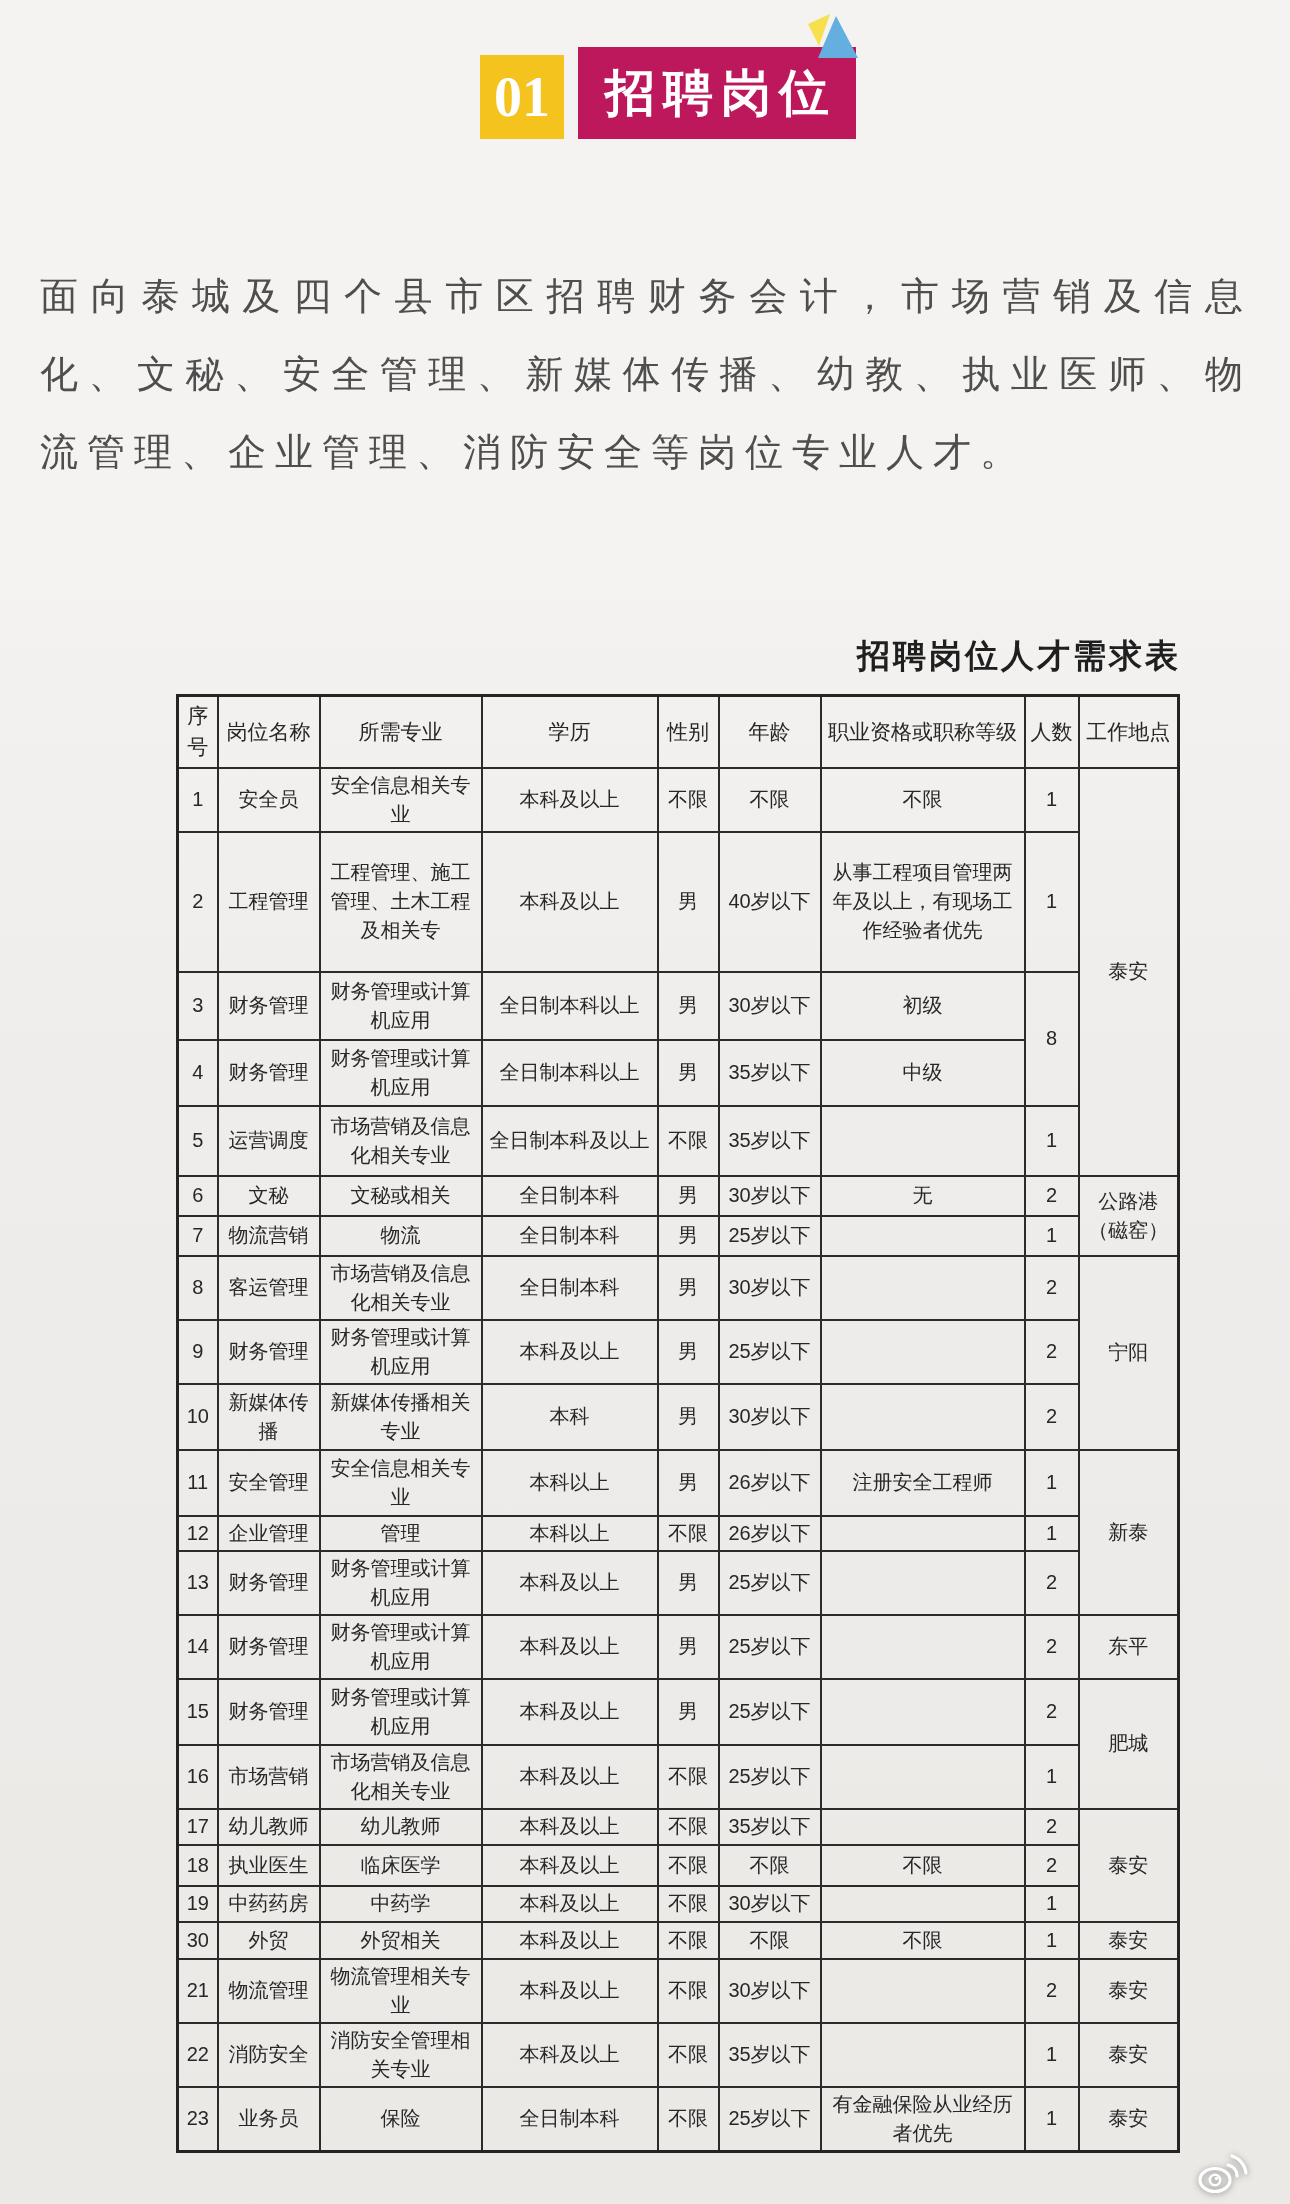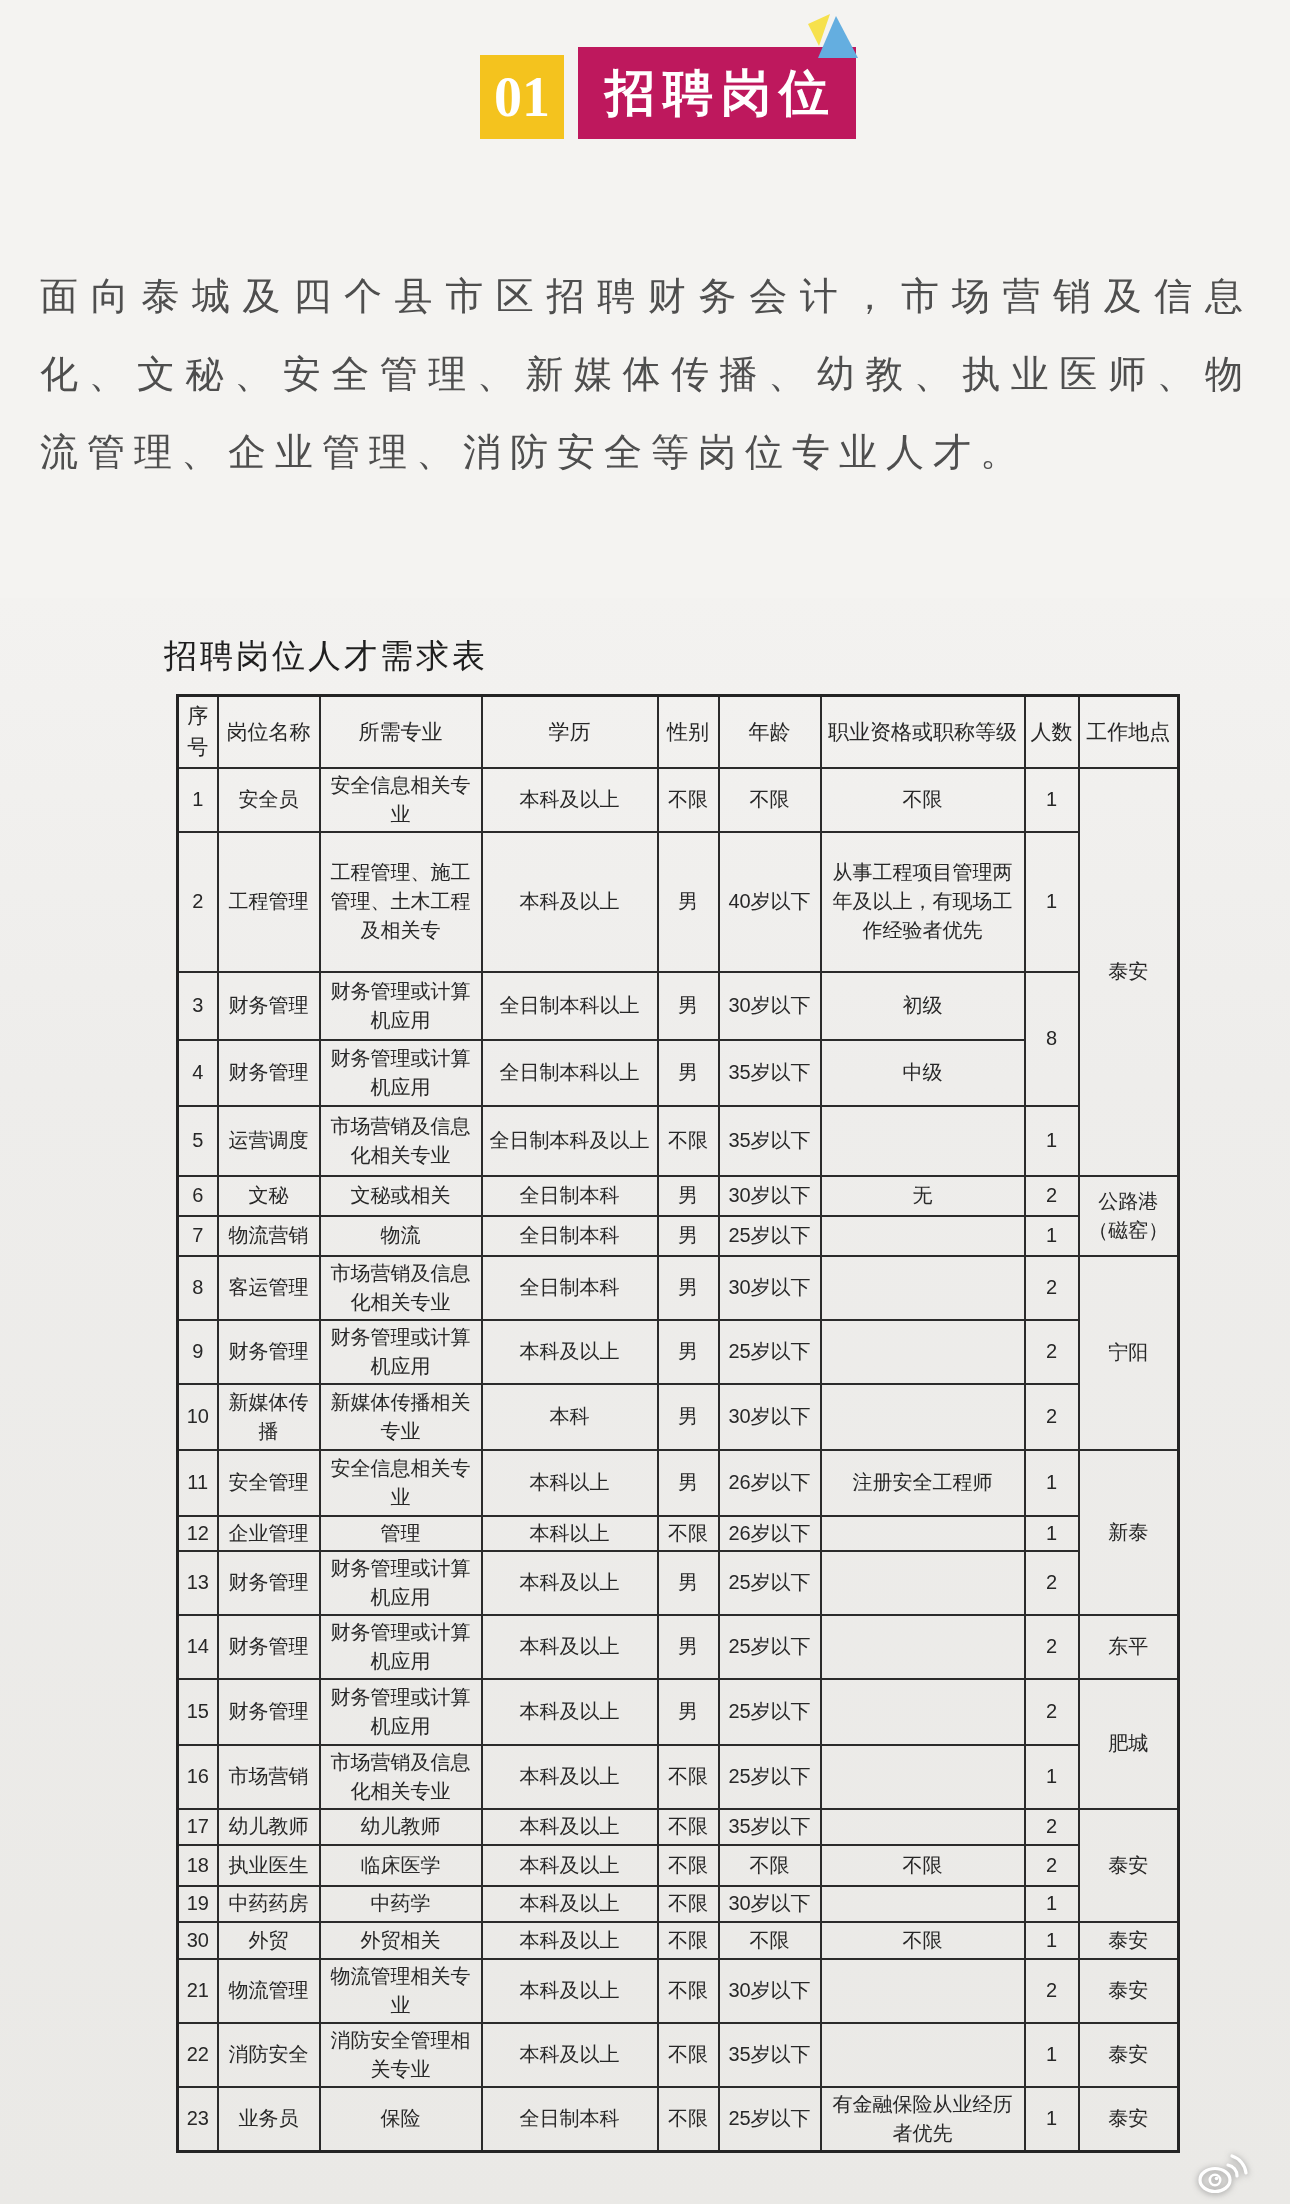--- a/index.html
+++ b/index.html
@@ -28,23 +28,23 @@
     position:absolute;left:40px;top:258px;width:1212px;
     font-size:38px;line-height:2.05;letter-spacing:9px;
     color:#4e4e4e;text-align:justify;margin:0;
   }
   
   .scan{
     position:absolute;left:0;top:598px;width:1290px;height:1606px;
     background:linear-gradient(180deg,#f3f2f0 0%,#eeedeb 30%,#eae9e6 100%);
   }
   .table-title{
-    position:absolute;left:164px;top:36px;width:1001px;
-    text-align:left;font-family:"Liberation Serif","DejaVu Serif",serif;
-    font-size:33px;font-weight:normal;color:#1f1f1f;letter-spacing:3px;margin:0;
+    position:absolute;left:180px;top:36px;width:1001px;
+    text-align:right;font-family:"Liberation Serif","DejaVu Serif",serif;
+    font-size:33px;font-weight:bold;color:#1f1f1f;letter-spacing:3px;margin:0;
   }
   table.req{
     position:absolute;left:176px;top:96px;width:1001px;
     border-collapse:collapse;table-layout:fixed;
     background:transparent;
   }
   table.req th,table.req td{
     border:2px solid #2b2b2b;
     text-align:center;vertical-align:middle;
     font-size:20px;color:#272727;

